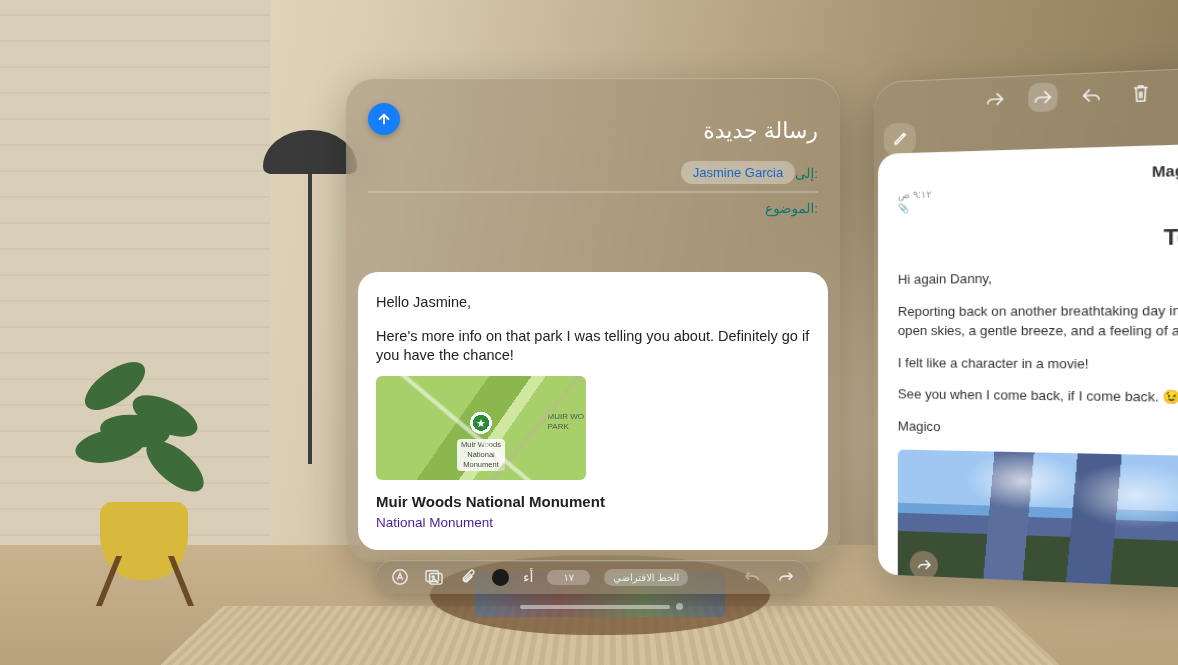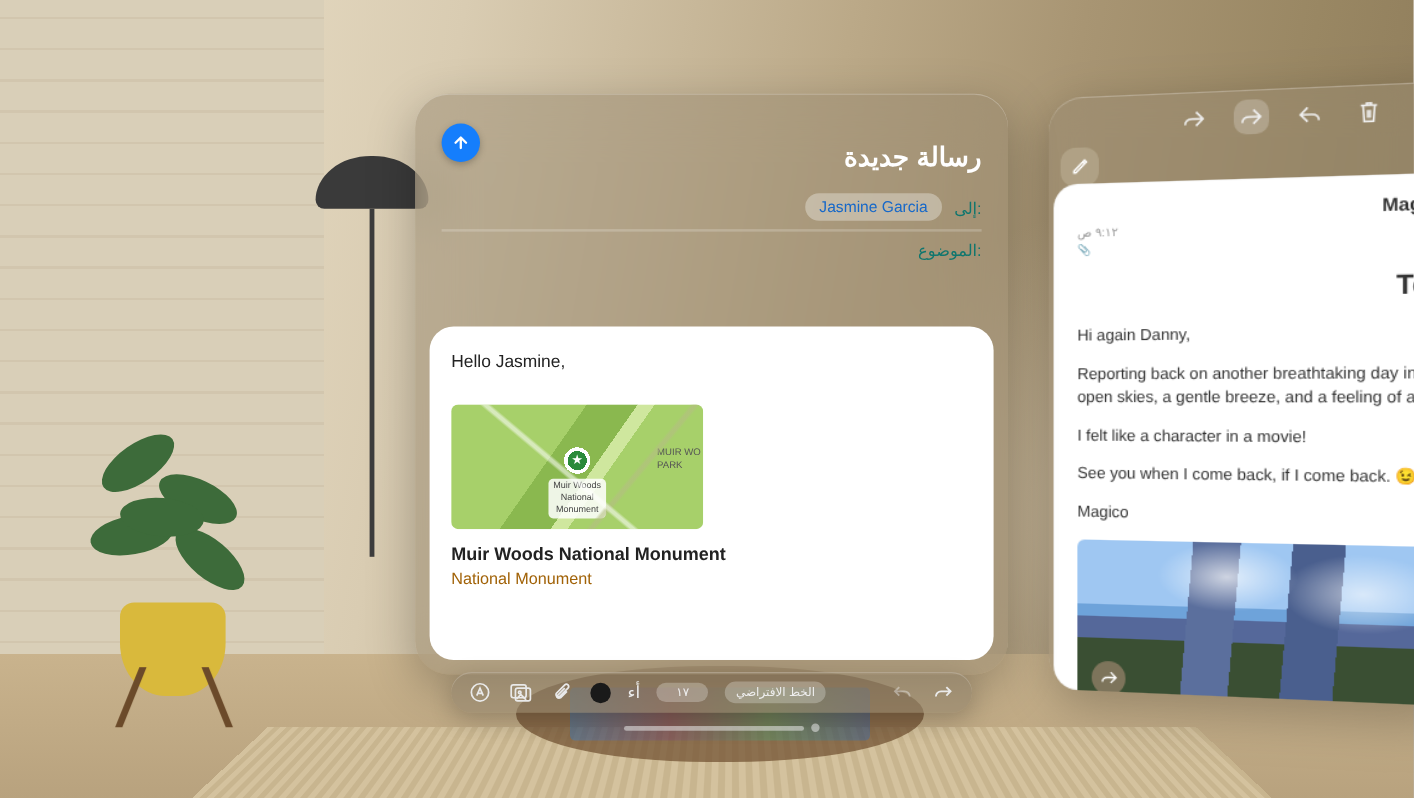--- a/index.html
+++ b/index.html
@@ -44,25 +44,25 @@
     
     .win {
       position:absolute; border-radius:28px;
       background:rgba(150,135,110,.48);
       backdrop-filter:blur(24px);
       box-shadow:0 12px 40px rgba(0,0,0,.25), inset 0 1px 0 rgba(255,255,255,.25);
       color:#fff;
     }
     .compose { left:346px; top:78px; width:494px; height:484px; }
     .c-head { padding:16px 22px 4px; display:flex; justify-content:space-between; align-items:center; }
-    .title { font-size:22px; font-weight:700; color:#fff;margin-top:24px; }
+    .title { font-size:22px; font-weight:400; color:#fff;margin-top:24px; }
     .sendbtn { width:32px; height:32px; border-radius:50%; background:#157efc;
       display:flex; align-items:center; justify-content:center; color:#fff; font-size:16px;
       box-shadow:0 2px 6px rgba(0,0,0,.25);}
-    .row { display:flex; justify-content:flex-end; align-items:center; gap:10px;
+    .row { display:flex; justify-content:flex-end; align-items:center; 
       padding:7px 22px; font-size:13.5px; }
     .divider{height:1px;background:rgba(255,255,255,.22);margin:0 22px;}
     .label{color:#0f766e;}
     .chip{background:rgba(255,255,255,.32);color:#1668c9;padding:4px 12px;border-radius:13px;
       font-size:13px;font-weight:500;}
     .static{color:#ededed;}
     .body { position:absolute; left:12px; right:12px; top:194px; bottom:12px;
       background:#fff; border-radius:20px; color:#222; padding:21px 18px 12px 18px;
       font-size:14.5px; line-height:1.36; overflow:hidden; }
     .map { width:210px; height:104px; border-radius:6px; margin:10px 0 12px 0; position:relative;
@@ -76,21 +76,21 @@
         linear-gradient(40deg,transparent 44%,rgba(255,255,255,.55) 45% 46%,transparent 47%),
         linear-gradient(-50deg,transparent 30%,rgba(180,190,130,.6) 31% 32%,transparent 33%);}
     .map .star{position:absolute;left:50%;top:45%;transform:translate(-50%,-50%);
       color:#fff;font-size:11px;}
     .map .pinlabel{position:absolute;left:50%;top:60%;transform:translateX(-50%);
       background:rgba(255,255,255,.86);border-radius:4px;padding:1px 4px;font-size:7.5px;
       text-align:center;white-space:pre;color:#444;}
     .map .side{position:absolute;right:2px;top:34%;font-size:8px;text-align:left;
       color:#555;white-space:pre;}
     .linktitle{font-weight:600;font-size:15px;color:#222;}
-    .linksub{font-size:13.5px;color:#a16207;margin-top:1px;}
+    .linksub{font-size:13.5px;color:#4c1d95;margin-top:1px;}
 
     .toolbar { position:absolute; left:376px; top:560px; width:434px; height:34px;
       background:rgba(150,135,110,.6); border-radius:18px;
       display:flex; align-items:center; justify-content:space-between; padding:0 14px;
       box-shadow:0 6px 20px rgba(0,0,0,.2), inset 0 1px 0 rgba(255,255,255,.2);}
     .tbl,.tbr{display:flex;align-items:center;gap:14px;}
     .ico{width:20px;height:20px;color:#e9e9e9;display:flex;align-items:center;justify-content:center;}
     .dot{width:17px;height:17px;border-radius:50%;background:#1a1a1a;}
     .tA{color:#ededed;font-size:14px; }
     .pill{background:rgba(255,255,255,.26);color:#eee;font-size:10px;padding:3px 9px;border-radius:10px;}
@@ -224,20 +224,21 @@
   </div>
   <div class="divider"></div>
   <div class="divider"></div>
   <div class="row">
     <span class="label">الموضوع:</span>
   </div>
 
   <div class="body">
     <div>Hello Jasmine,</div>
     <div style="height:14px"></div>
+    <div>Here's more info on that park I was telling you about. Definitely go if you have the chance!</div>
     <div class="map">
       <div class="star">★</div>
       <div class="pinlabel">Muir Woods
 National
 Monument</div>
       <div class="side">MUIR WO
 PARK</div>
     </div>
     <div class="linktitle">Muir Woods National Monument</div>
     <div class="linksub">National Monument</div>

